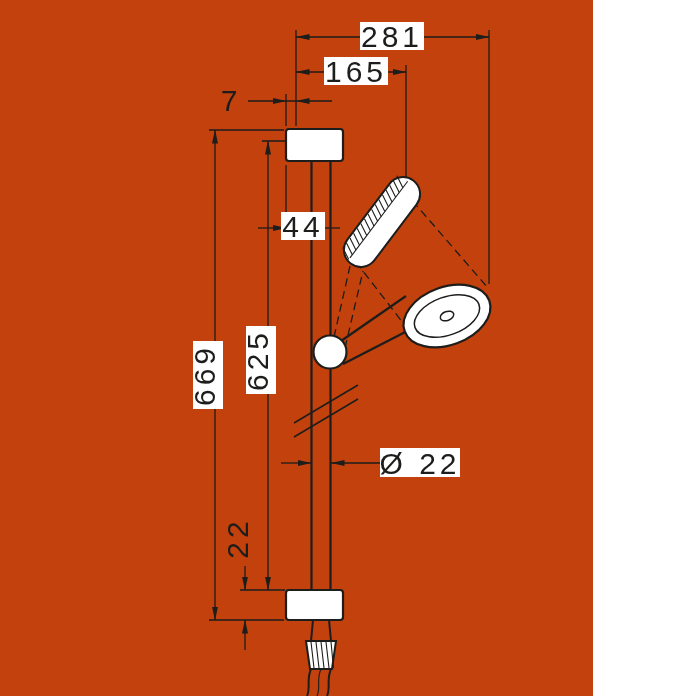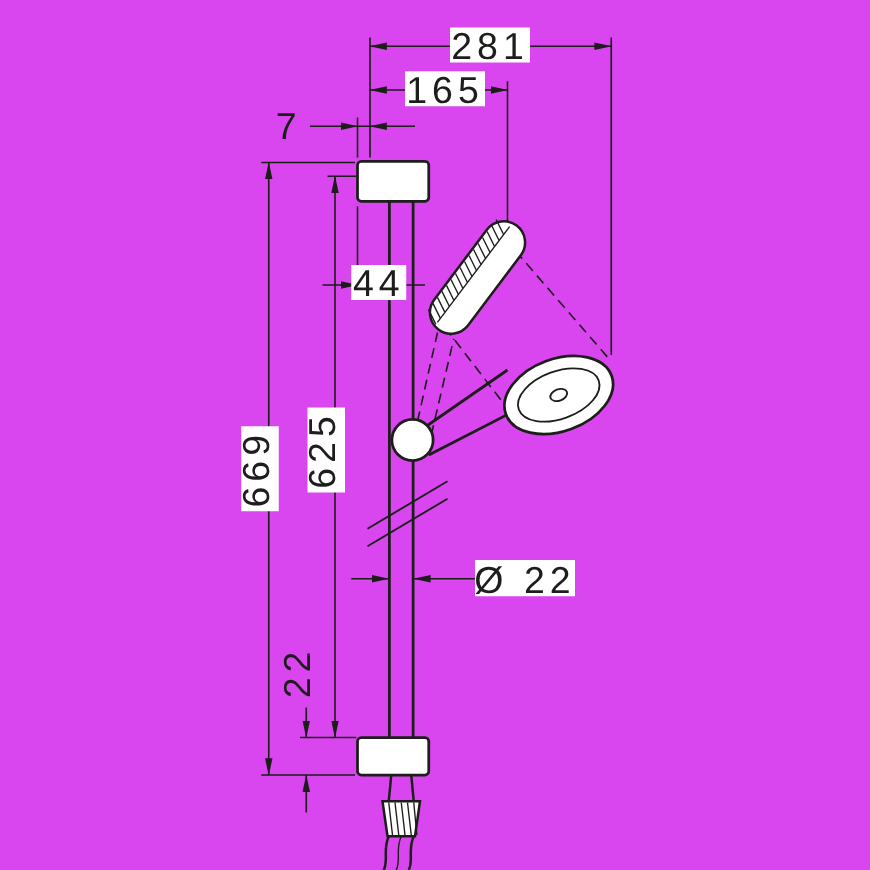--- a/index.html
+++ b/index.html
@@ -1,18 +1,18 @@
 <!DOCTYPE html>
 <html><head>
 <meta charset="utf-8">
 <style>
   html, body { margin: 0; padding: 0; background: #ffffff; }
   .stage {
-    width: 696px; height: 696px; position: relative;
-    background: #d946ef; overflow: hidden;
+    width: 593px; height: 696px; position: relative;
+    background: #c2410c; overflow: hidden;
     font-family: "Liberation Sans", sans-serif;
     text-align: center;
   }
   svg { display: block; }
   .dim   { stroke: #1d1d1b; stroke-width: 1.3; fill: none; }
   .thin  { stroke: #1d1d1b; stroke-width: 1.1; fill: none; }
   .mid   { stroke: #1d1d1b; stroke-width: 1.5; fill: none; }
   .thick { stroke: #1d1d1b; stroke-width: 2.2; fill: none; }
   .body2 { stroke: #1d1d1b; stroke-width: 2;   fill: none; }
   .dashed{ stroke: #1d1d1b; stroke-width: 1.3; fill: none; stroke-dasharray: 8 5; }

